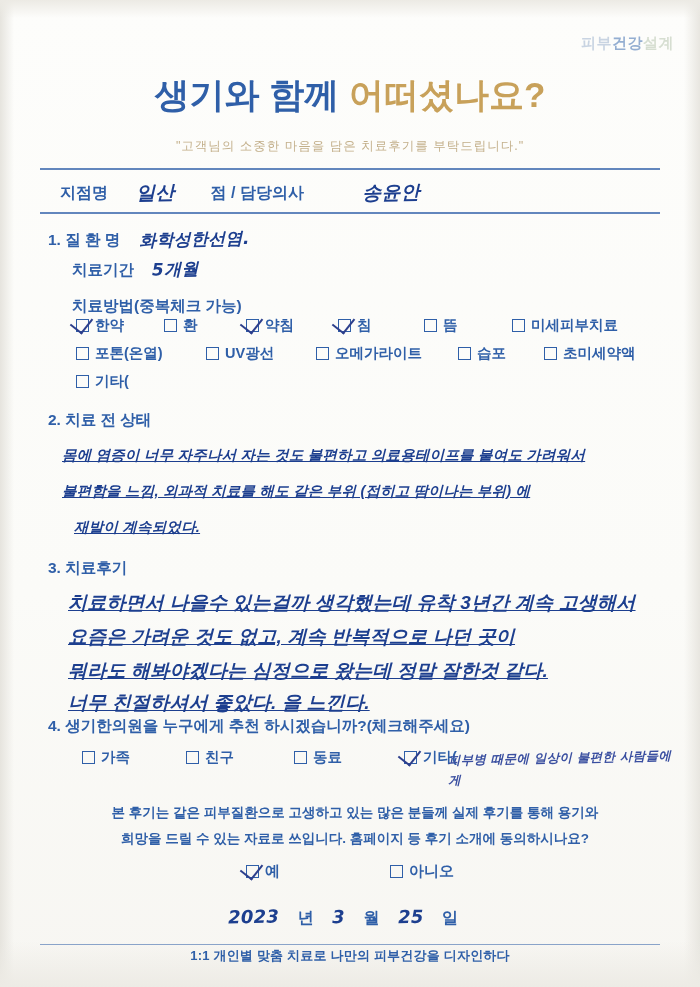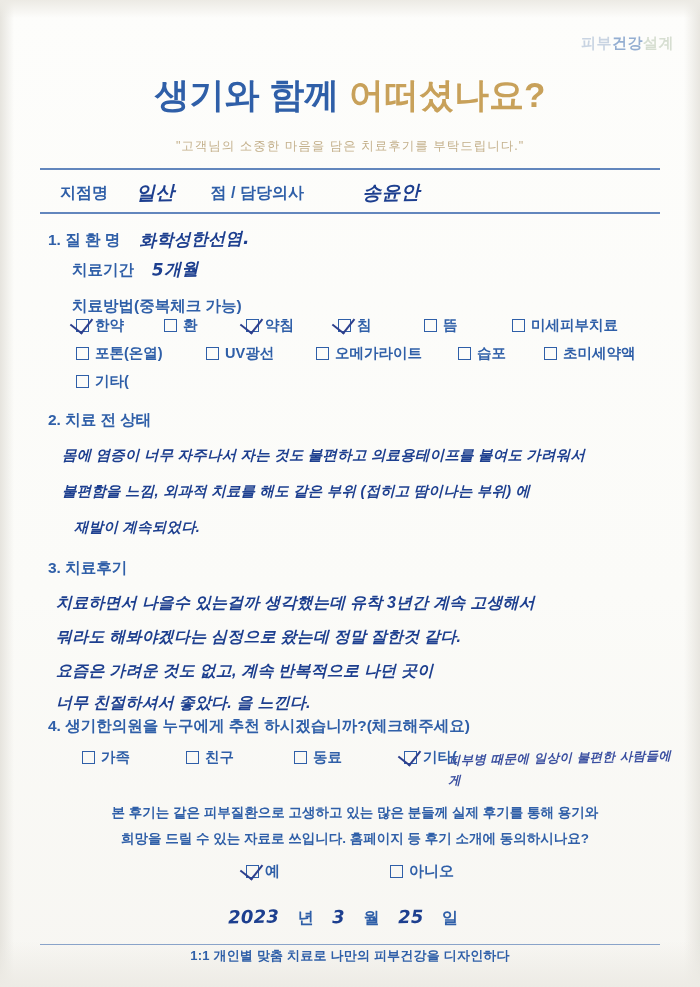--- a/index.html
+++ b/index.html
@@ -69,21 +69,21 @@
     border-right:2.2px solid #2d3f8c;border-bottom:2.2px solid #2d3f8c;
     transform:rotate(38deg);
   }
   .opt{display:inline-flex;align-items:center;color:#2f5fa8;font-weight:bold;font-size:14.5px;white-space:nowrap;}
 
   .row-opts{display:flex;align-items:center;}
 
   
   .hw{
     color:#1d3f8f;font-style:italic;font-weight:bold;
-    font-size:14.5px;line-height:30px;letter-spacing:.2px;
+    font-size:14.5px;line-height:30px;letter-spacing:.2px;text-decoration:underline;
   }
 
   .footer-note{position:absolute;left:70px;right:60px;text-align:center;
     color:#2f5fa8;font-weight:bold;font-size:13.5px;line-height:26px;}
 
   .yesno{position:absolute;left:0;right:0;display:flex;justify-content:center;gap:110px;
     font-size:15px;}
 
   .date-row{position:absolute;left:0;right:0;text-align:center;font-size:16px;color:#2f5fa8;font-weight:bold;}
 
@@ -199,24 +199,24 @@
     <div>몸에 염증이 너무 자주나서  자는 것도 불편하고  의료용테이프를 붙여도 가려워서</div>
     <div style="margin-top:6px">불편함을 느낌, 외과적 치료를 해도  같은 부위 (접히고 땀이나는 부위) 에</div>
     <div style="margin-top:6px;margin-left:12px;">재발이 계속되었다.</div>
   </div>
 
   <div class="sec" style="top:558px;">
     <span>3.</span>
     <span>치료후기</span>
   </div>
 
-  <div class="hw" style="position:absolute;left:56px;right:28px;top:588px;font-size:16px;">
+  <div class="hw" style="position:absolute;left:68px;right:28px;top:588px;font-size:19px;">
     <div>치료하면서      나을수 있는걸까 생각했는데   유착 3년간 계속 고생해서</div>
+    <div style="margin-top:4px">요즘은 가려운 것도 없고,  계속 반복적으로 나던 곳이</div>
     <div style="margin-top:4px">뭐라도 해봐야겠다는 심정으로 왔는데  정말 잘한것 같다.</div>
-    <div style="margin-top:4px">요즘은 가려운 것도 없고,  계속 반복적으로 나던 곳이</div>
     <div style="margin-top:2px">너무 친절하셔서  좋았다.                                           을 느낀다.</div>
   </div>
 
   <div class="sec" style="top:716px;">
     <span>4.</span>
     <span>생기한의원을 누구에게 추천 하시겠습니까?(체크해주세요)</span>
   </div>
 
   <div class="sec row-opts" style="top:748px;left:82px;gap:0;">
     <span class="opt" style="width:104px">

